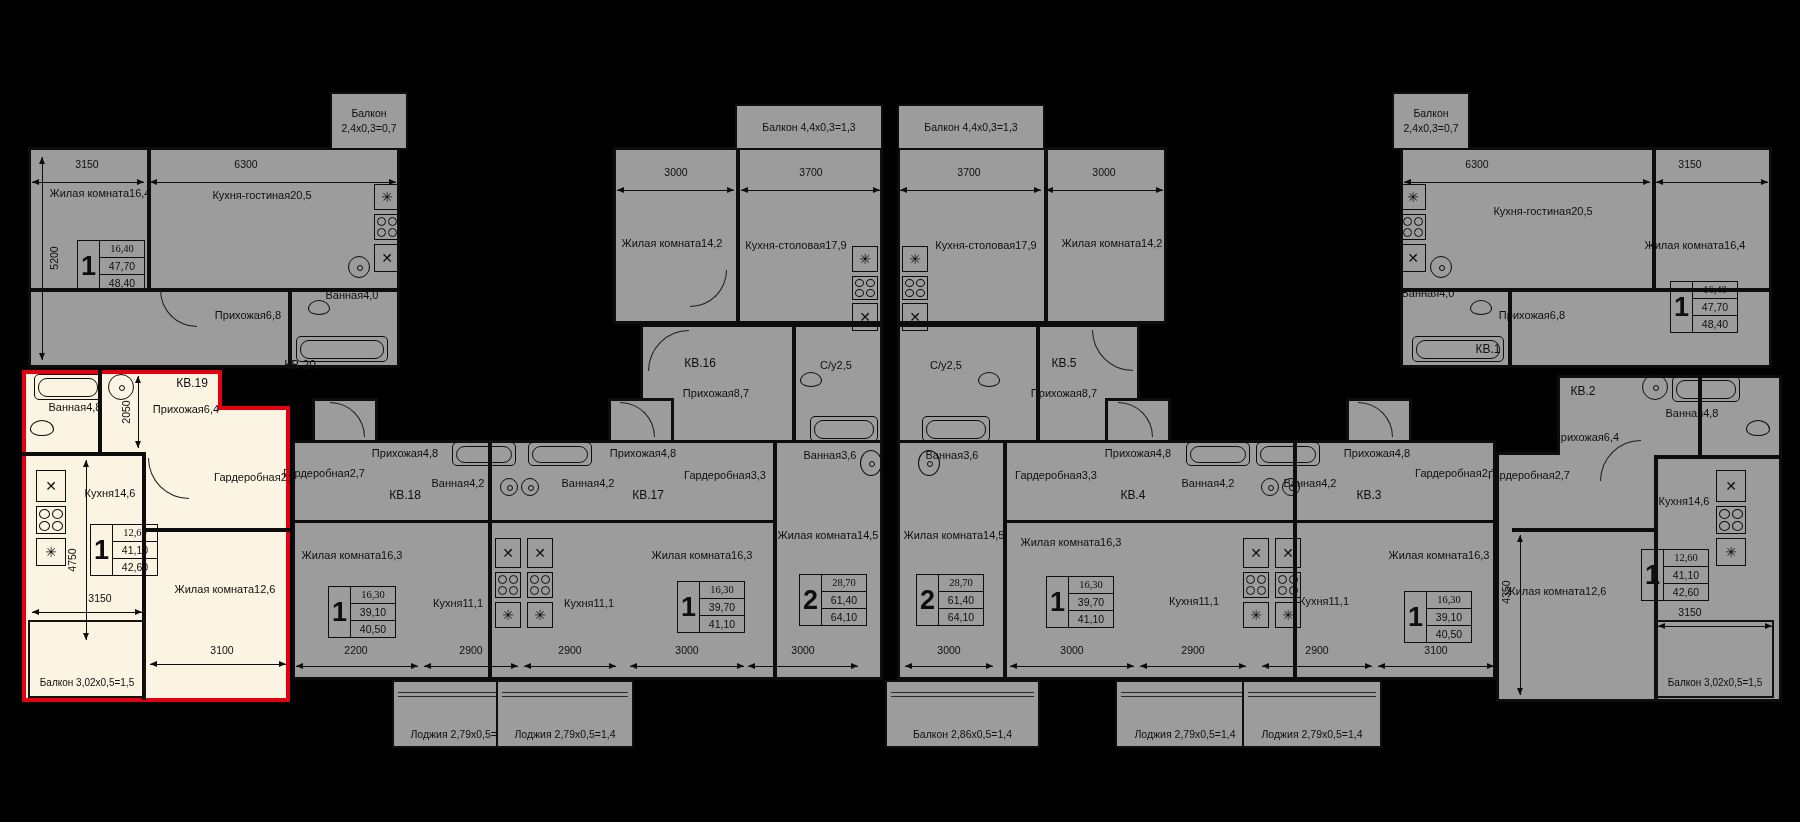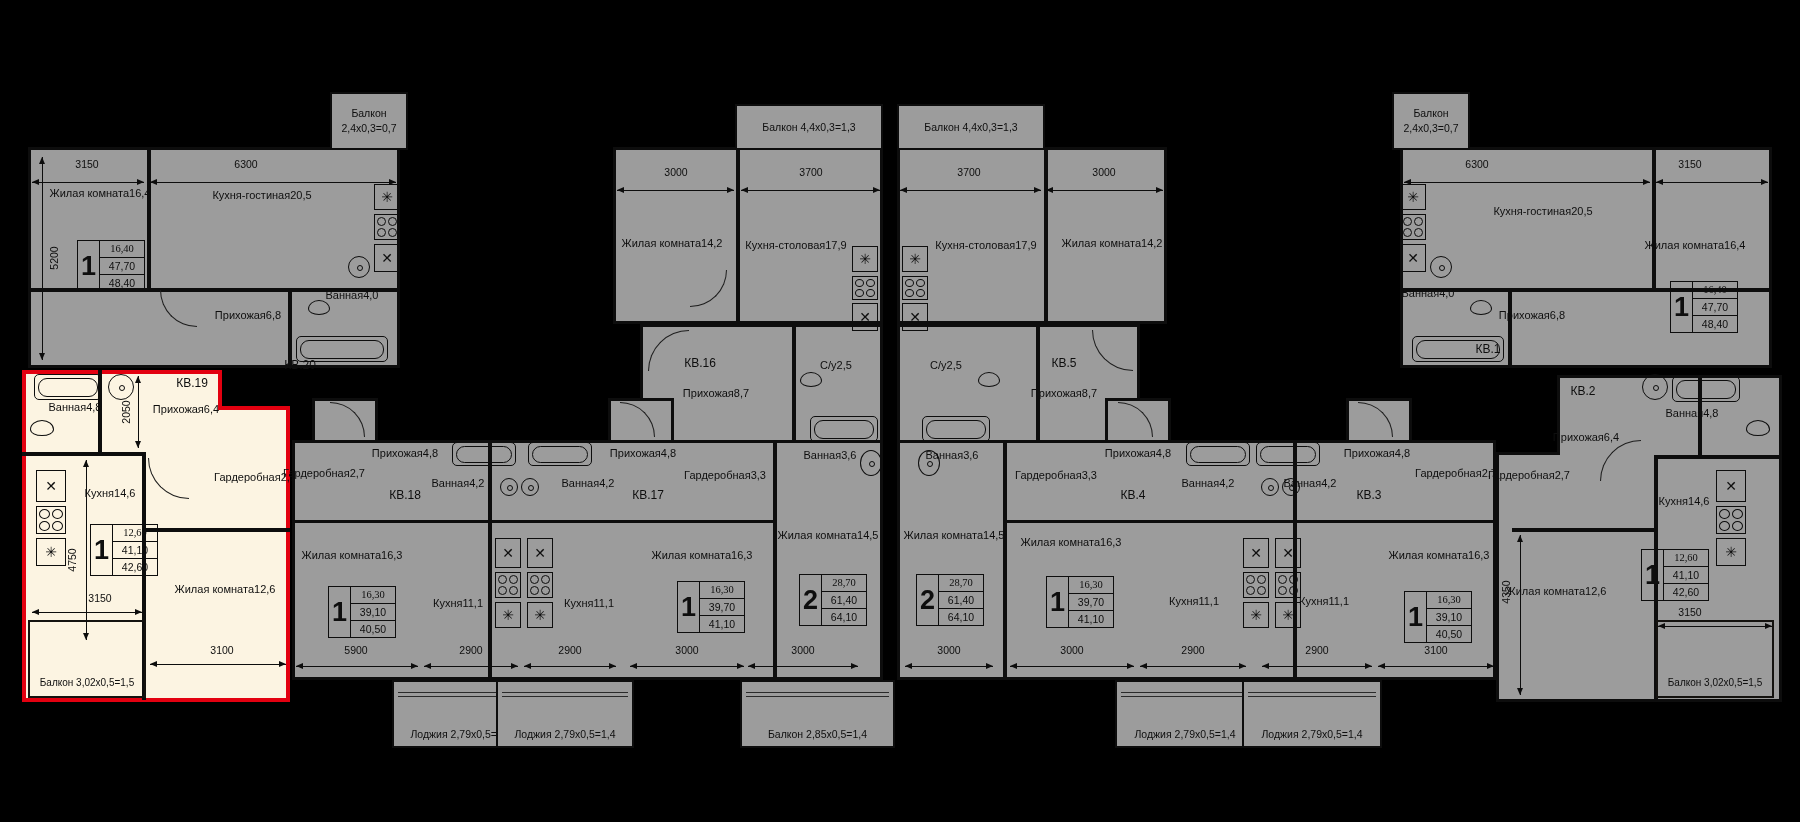--- a/index.html
+++ b/index.html
@@ -99,23 +99,23 @@
   </div>
 
   <div class="lg" style="left:392px;top:680px;width:138px;height:68px;">
     <div class="rail"></div>
     <div class="balc-lbl">Лоджия 2,79х0,5=1,4</div>
   </div>
   <div class="lg" style="left:496px;top:680px;width:138px;height:68px;">
     <div class="rail"></div>
     <div class="balc-lbl">Лоджия 2,79х0,5=1,4</div>
   </div>
-  <div class="lg" style="left:740px;top:680px;width:155px;height:68px;">
+  <div class="lg" style="left:885px;top:680px;width:155px;height:68px;">
     <div class="rail"></div>
-    <div class="balc-lbl">Балкон 2,85х0,5=1,4</div>
+    <div class="balc-lbl">Балкон 2,86х0,5=1,4</div>
   </div>
   <div class="lg" style="left:1115px;top:680px;width:140px;height:68px;">
     <div class="rail"></div>
     <div class="balc-lbl">Лоджия 2,79х0,5=1,4</div>
   </div>
   <div class="lg" style="left:1242px;top:680px;width:140px;height:68px;">
     <div class="rail"></div>
     <div class="balc-lbl">Лоджия 2,79х0,5=1,4</div>
   </div>
 
@@ -594,21 +594,21 @@
   <div class="dimv" style="left:1506px;top:592px;">4350</div>
   <div class="dlinev" style="left:1520px;top:535px;height:160px;"></div>
 
   <div class="dim" style="left:100px;top:592px;">3150</div>
   <div class="dline" style="left:32px;top:612px;width:110px;"></div>
   <div class="dim" style="left:222px;top:644px;">3100</div>
   <div class="dline" style="left:150px;top:664px;width:136px;"></div>
   <div class="dim" style="left:1690px;top:606px;">3150</div>
   <div class="dline" style="left:1658px;top:626px;width:114px;"></div>
 
-  <div class="dim" style="left:356px;top:644px;">5900</div>
+  <div class="dim" style="left:356px;top:644px;">2200</div>
   <div class="dline" style="left:296px;top:666px;width:122px;"></div>
   <div class="dim" style="left:471px;top:644px;">2900</div>
   <div class="dline" style="left:424px;top:666px;width:94px;"></div>
   <div class="dim" style="left:570px;top:644px;">2900</div>
   <div class="dline" style="left:524px;top:666px;width:92px;"></div>
   <div class="dim" style="left:687px;top:644px;">3000</div>
   <div class="dline" style="left:630px;top:666px;width:114px;"></div>
   <div class="dim" style="left:803px;top:644px;">3000</div>
   <div class="dline" style="left:748px;top:666px;width:110px;"></div>
   <div class="dim" style="left:949px;top:644px;">3000</div>

